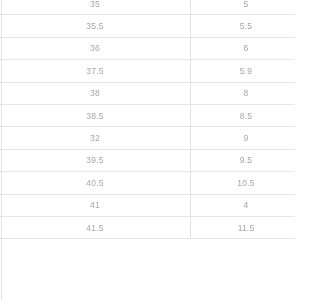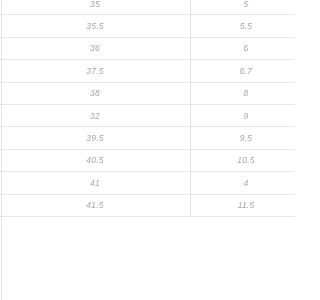--- a/index.html
+++ b/index.html
@@ -13,21 +13,20 @@
     overflow: hidden;
     font-family: "Liberation Sans", sans-serif;
   }
 
   #size-table-viewport {
     position: relative;
     width: 300px;
     height: 300px;
     overflow: hidden;
     background: #ffffff;
-    font-style: italic;
   }
 
   
   #size-table-viewport::before {
     content: "";
     position: absolute;
     left: 1px;
     top: 0;
     bottom: 0;
     width: 1px;
@@ -101,28 +100,32 @@
 
       <tr>
         <td class="col-eu">36</td>
         <td class="col-us">6</td>
       </tr>
 
 
 
       <tr>
         <td class="col-eu">37.5</td>
-        <td class="col-us">6.7</td>
+        <td class="col-us">5.9</td>
       </tr>
 
       <tr>
         <td class="col-eu">38</td>
         <td class="col-us">8</td>
       </tr>
 
+      <tr>
+        <td class="col-eu">38.5</td>
+        <td class="col-us">8.5</td>
+      </tr>
 
       <tr>
         <td class="col-eu">32</td>
         <td class="col-us">9</td>
       </tr>
 
       <tr>
         <td class="col-eu">39.5</td>
         <td class="col-us">9.5</td>
       </tr>

